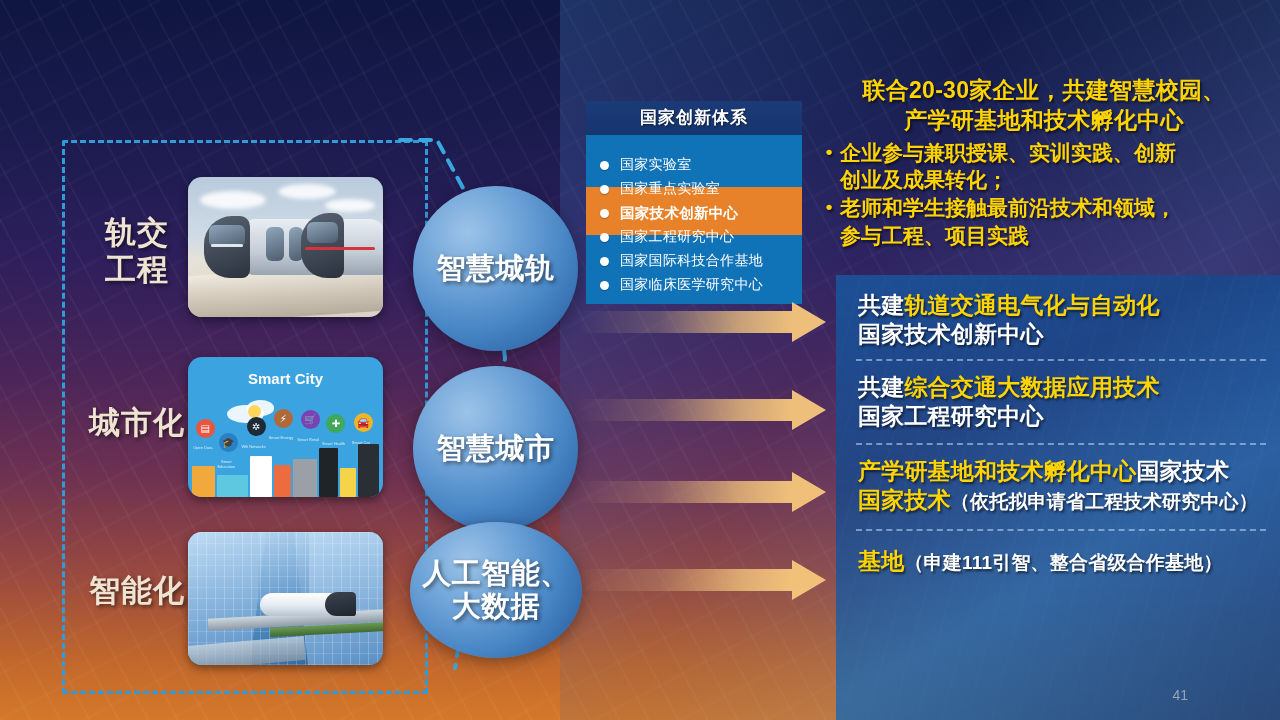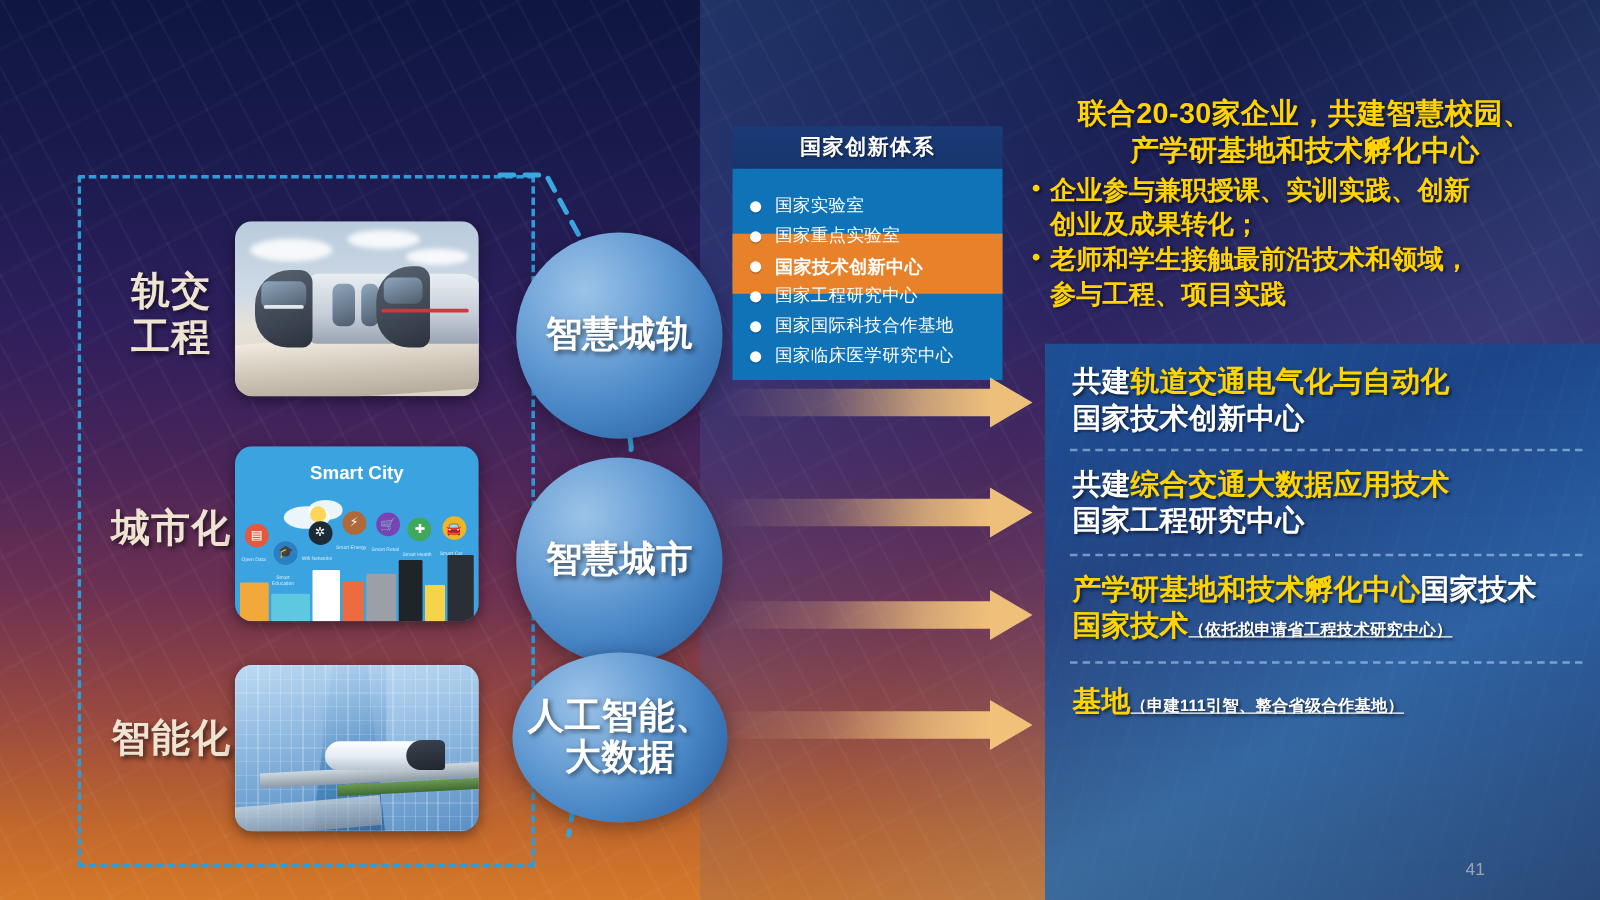--- a/index.html
+++ b/index.html
@@ -146,21 +146,21 @@
     background:
       linear-gradient(150deg, rgba(26,86,158,.86) 0%, rgba(20,72,140,.80) 30%, rgba(31,104,176,.82) 58%, rgba(17,62,126,.88) 100%),
       repeating-linear-gradient(105deg, rgba(255,255,255,.07) 0 2px, transparent 2px 24px),
       repeating-linear-gradient(0deg, rgba(255,255,255,.045) 0 1px, transparent 1px 17px);
     overflow:hidden;
   }
   .rp-item{position:absolute;left:22px;width:406px;}
   .rp-line{color:#ffd400;font-weight:bold;font-size:23px;line-height:1.26;
     text-shadow:1.5px 1.5px 2.5px rgba(0,0,0,.6);letter-spacing:.2px;}
   .rp-line .w{color:#ffffff;}
-  .rp-note{font-size:13px;font-weight:bold;color:#ffffff;text-decoration:underline;}
+  .rp-note{font-size:19px;font-weight:bold;color:#ffffff;}
   .rp-div{position:absolute;left:20px;width:410px;height:0;
     border-top:2px dashed rgba(190,220,245,.55);}
 
   
   .arrow{position:absolute;height:40px;}
   .arrow .shaft{position:absolute;left:0;top:9px;height:22px;width:calc(100% - 34px);
     background:linear-gradient(90deg, rgba(245,205,140,0) 0%, rgba(245,205,140,.22) 38%, rgba(246,200,128,.75) 76%, rgba(247,199,124,.95) 100%);}
   .arrow .head{position:absolute;right:0;top:0;width:0;height:0;
     border-top:20px solid transparent;border-bottom:20px solid transparent;
     border-left:34px solid rgba(247,199,124,.95);}

